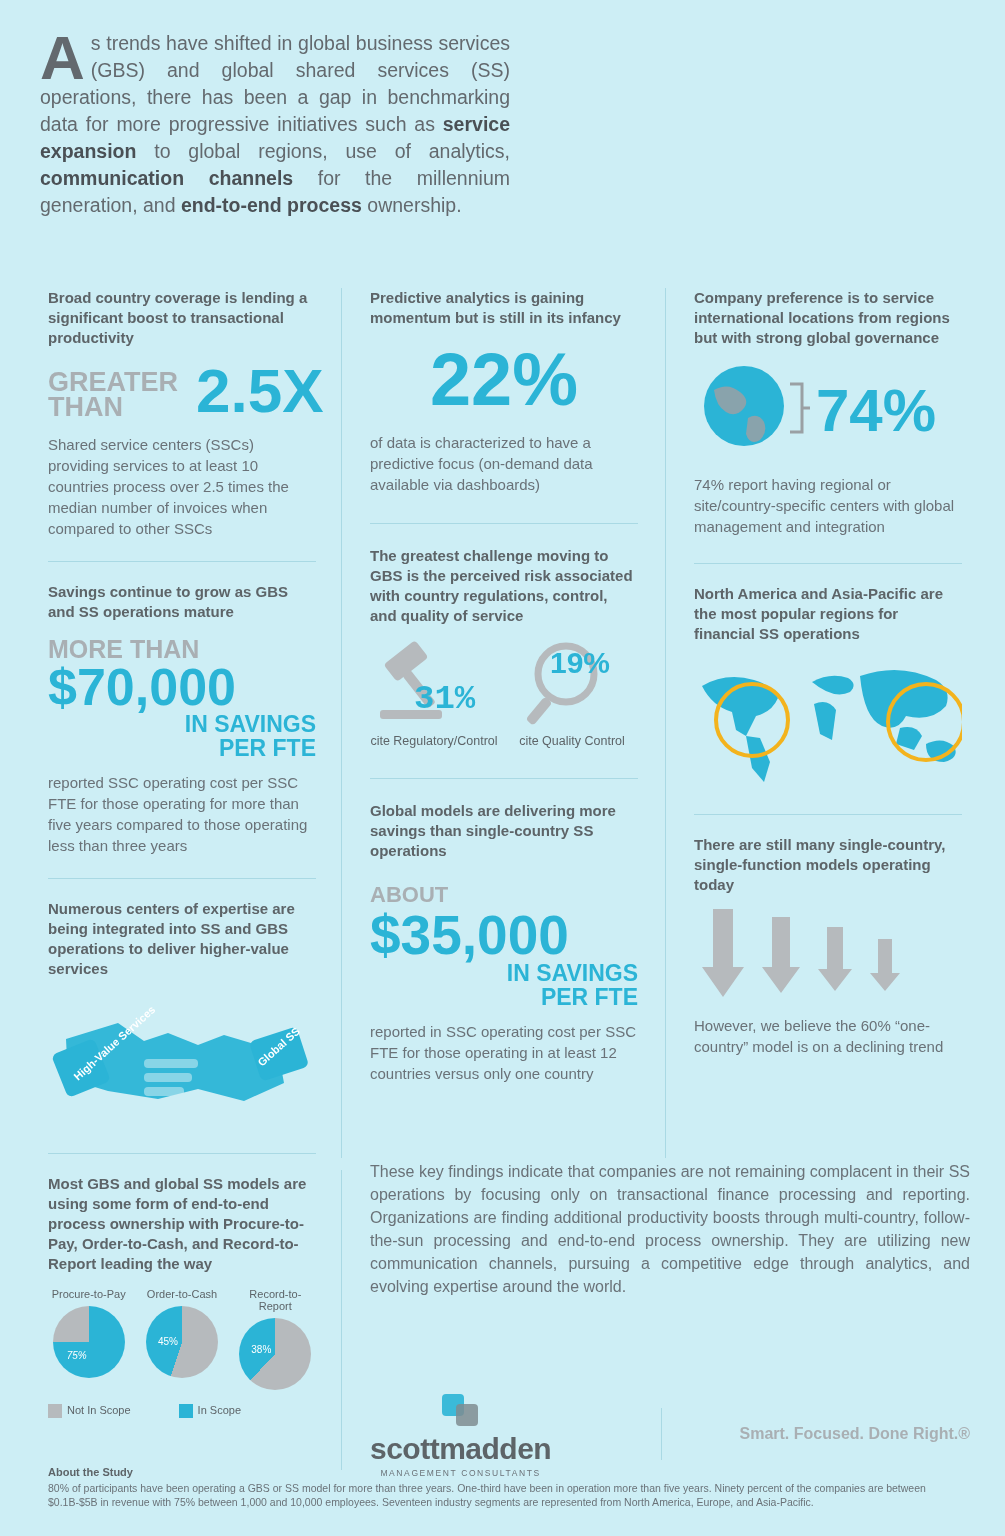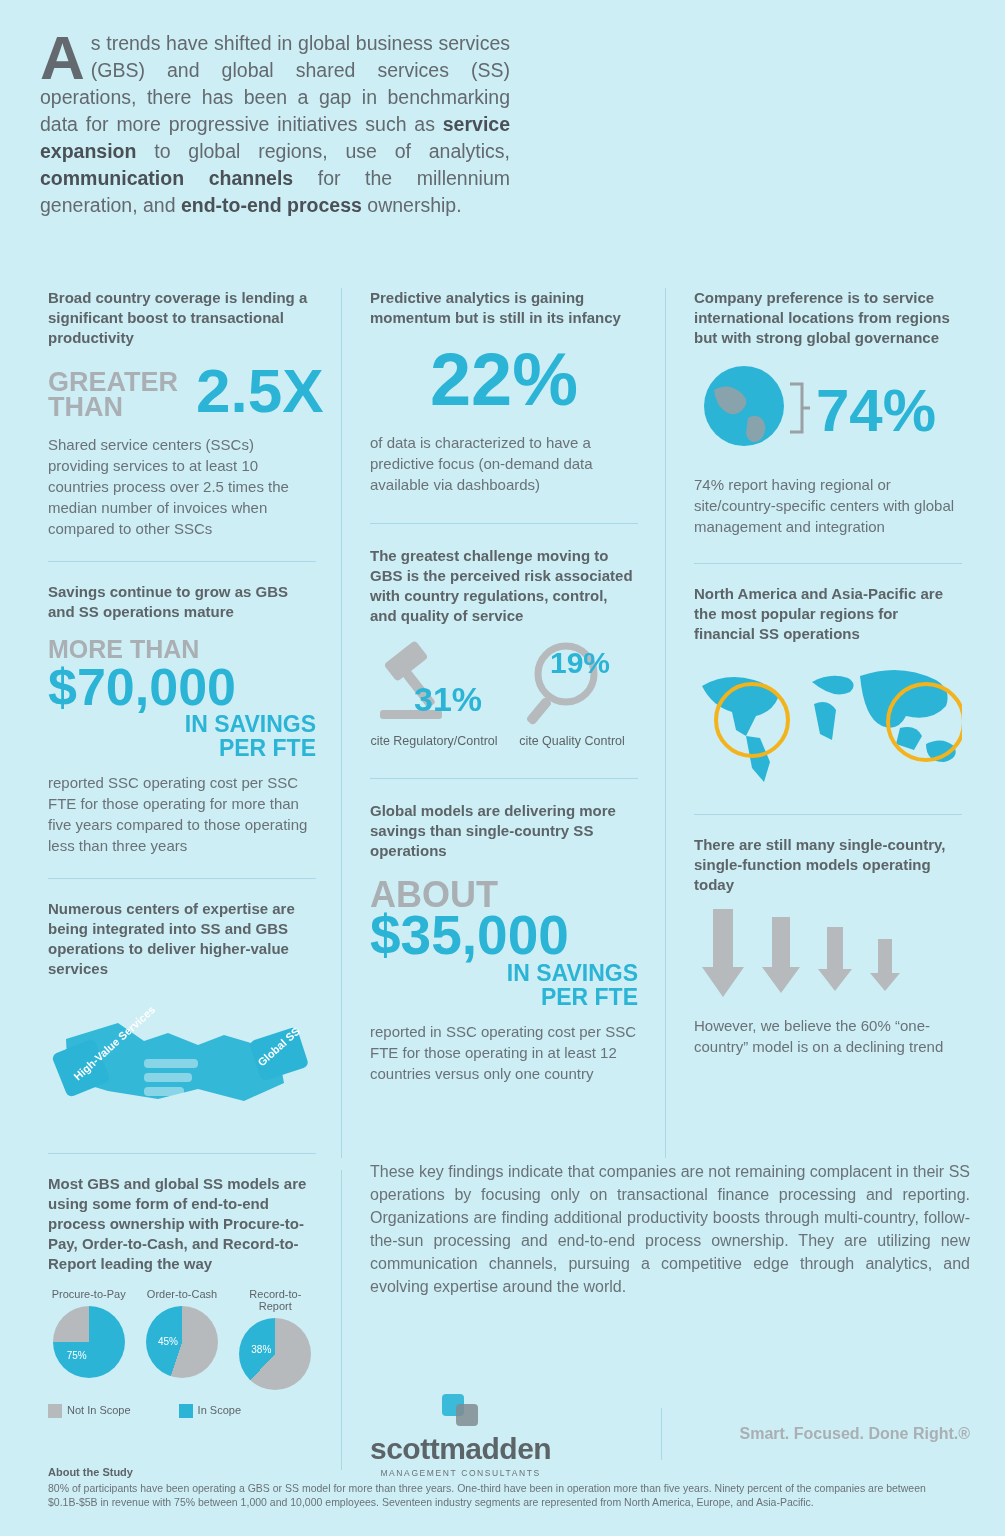--- a/index.html
+++ b/index.html
@@ -103,21 +103,21 @@
 
   .num22 { font-size: 74px; line-height: 76px; color: #2bb4d6; font-weight: bold; text-align:center; margin: 8px 0 14px 0;}
 
   .icon-row { display: flex; gap: 10px; margin: 12px 0 6px 0; }
   .icon-cell { width: 128px; text-align: center; position: relative; }
   .pct-31 { font-size: 34px; font-weight: bold; color: #2bb4d6; }
   .pct-19 { font-size: 30px; font-weight: bold; color: #2bb4d6; }
   .cap { font-size: 12.5px; color: #5d6468; margin-top: 8px; }
 
   .num35 { font-size: 55px; line-height: 52px; }
-  .about { font-size: 36px; line-height: 28px; margin-top: 20px; }
+  .about { font-size: 22px; line-height: 28px; margin-top: 20px; }
 
   .pct74 { font-size: 60px; color: #2bb4d6; font-weight: bold; }
 
   
   .whatnext { position: absolute; left: 370px; top: 1160px; width: 600px; }
   .whatnext h2 { font-size: 32px; color: #5d6468; font-weight: bold; margin-bottom: 12px; }
   .whatnext p { font-size: 16px; line-height: 23px; color: #6a7278; text-align: justify;}
 
   .logo-area { position: absolute; left: 370px; top: 1390px; width: 600px; display:flex; align-items:center;}
   .sm-logo { font-size: 30px; color: #5d6468; font-weight: bold; letter-spacing: -0.5px;}
@@ -198,21 +198,21 @@
     </div>
 
     <div class="hr" style="margin-top:40px;"></div>
 
     <h3 class="head">Most GBS and global SS models are using some form of end-to-end process ownership with Procure-to-Pay, Order-to-Cash, and Record-to-Report leading the way</h3>
 
     <div class="pies">
       <div class="pie-cell">
         <div class="pie-title">Procure-to-Pay</div>
         <div class="pie" style="background: conic-gradient(#2bb4d6 0 75%, #b6babd 75% 100%);">
-          <span class="pie-lbl" style="left:14px; top:44px;">75%</span>
+          <span class="pie-lbl" style="left:14px; top:44px;font-style:italic;">75%</span>
         </div>
       </div>
       <div class="pie-cell">
         <div class="pie-title">Order-to-Cash</div>
         <div class="pie" style="background: conic-gradient(#b6babd 0 55%, #2bb4d6 55% 100%);">
           <span class="pie-lbl" style="left:12px; top:30px;">45%</span>
         </div>
       </div>
       <div class="pie-cell">
         <div class="pie-title">Record-to-Report</div>
@@ -239,21 +239,21 @@
 
     <div class="icon-row">
       <div class="icon-cell">
         <svg width="120" height="86" viewBox="0 0 120 86">
           <g fill="#b6babd">
             <rect x="16" y="10" width="40" height="22" rx="4" transform="rotate(-38 36 21)"></rect>
             <rect x="44" y="28" width="10" height="42" rx="3" transform="rotate(-38 49 49)"></rect>
             <rect x="10" y="70" width="62" height="9" rx="3"></rect>
           </g>
         </svg>
-        <div class="pct-31" style="position:absolute; left:44px; top:40px;">31%</div>
+        <div class="pct-31" style="position:absolute; left:44px; top:40px;font-family:Liberation Mono, monospace;">31%</div>
         <div class="cap">cite Regulatory/Control</div>
       </div>
       <div class="icon-cell">
         <svg width="120" height="86" viewBox="0 0 120 86">
           <circle cx="58" cy="34" r="28" fill="none" stroke="#b6babd" stroke-width="7"></circle>
           <rect x="26" y="56" width="10" height="30" rx="4" fill="#b6babd" transform="rotate(40 31 71)"></rect>
         </svg>
         <div class="pct-19" style="position:absolute; left:42px; top:6px;">19%</div>
         <div class="cap">cite Quality Control</div>
       </div>

